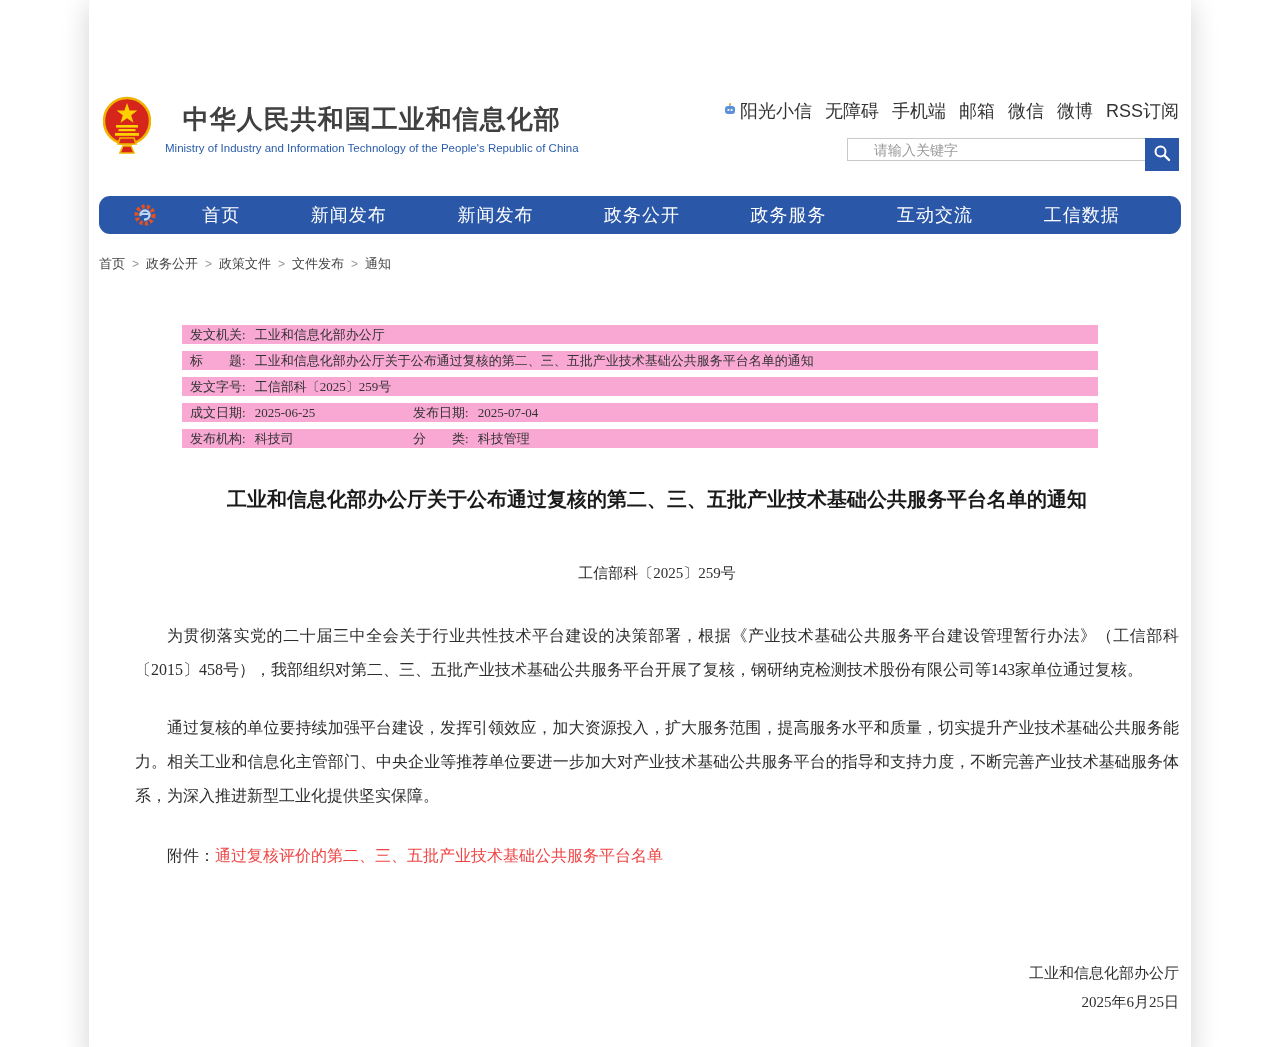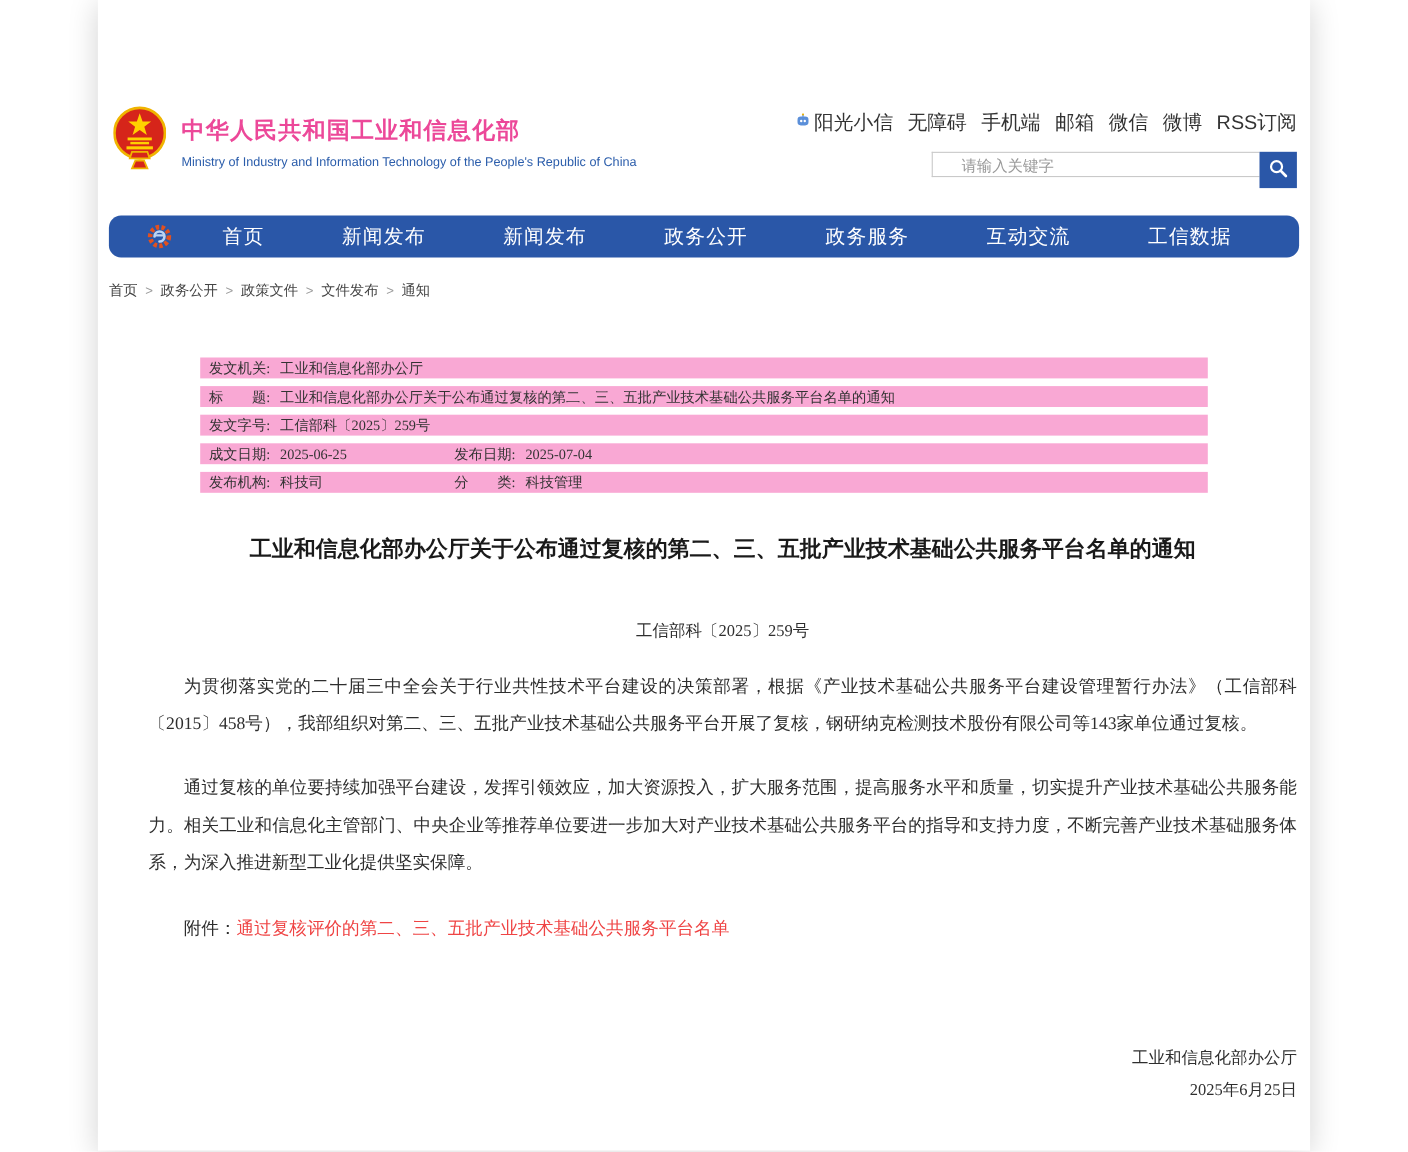--- a/index.html
+++ b/index.html
@@ -20,22 +20,22 @@
     padding-bottom:40px;
   }
 
   
   .site-header { position:relative; height:196px; }
   .brand {
     position:absolute; left:14px; top:94px;
     display:flex; align-items:center; gap:14px; cursor:pointer;
   }
   .brand-title-cn {
-    font-size:21px; font-weight:bold; color:#ec4899; letter-spacing:1px;
-    line-height:36px; white-space:nowrap;
+    font-size:26px; font-weight:bold; color:#404040; letter-spacing:1px;
+    line-height:36px; white-space:nowrap;text-align:center;
   }
   .brand-title-en {
     font-size:11.5px; color:#2b5dab; margin-top:5px; white-space:nowrap;
   }
   .header-right { position:absolute; right:12px; top:99px; width:332px; }
   .quick-links {
     display:flex; justify-content:flex-end; align-items:center;
     gap:13px; font-size:18px; color:#333; white-space:nowrap;
   }
   .quick-link { cursor:pointer; display:flex; align-items:center; gap:3px; }
@@ -99,21 +99,21 @@
   .doc-title {
     margin-top:36px; text-align:center;
     font-family:"Liberation Sans", sans-serif;
     font-size:20px; font-weight:bold; color:#1a1a1a; line-height:30px;
   }
   .doc-number { margin-top:50px; text-align:center; font-size:15px; }
   .doc-para {
     margin-top:24px; font-size:16px; line-height:34px;
     text-indent:2em; text-align:justify;
   }
-  .doc-para.first { margin-top:25px; }
+  .doc-para.first { margin-top:36px; }
   .attachment { margin-top:26px; font-size:16px; line-height:34px; text-indent:2em; }
   .attachment-link { color:#ef4444; cursor:pointer; text-decoration:none; }
   .signature-block { margin-top:86px; text-align:right; font-size:15px; line-height:29px; }
 </style>
 </head>
 <body>
 
 <div class="page-card">
 
   <div class="site-header">

